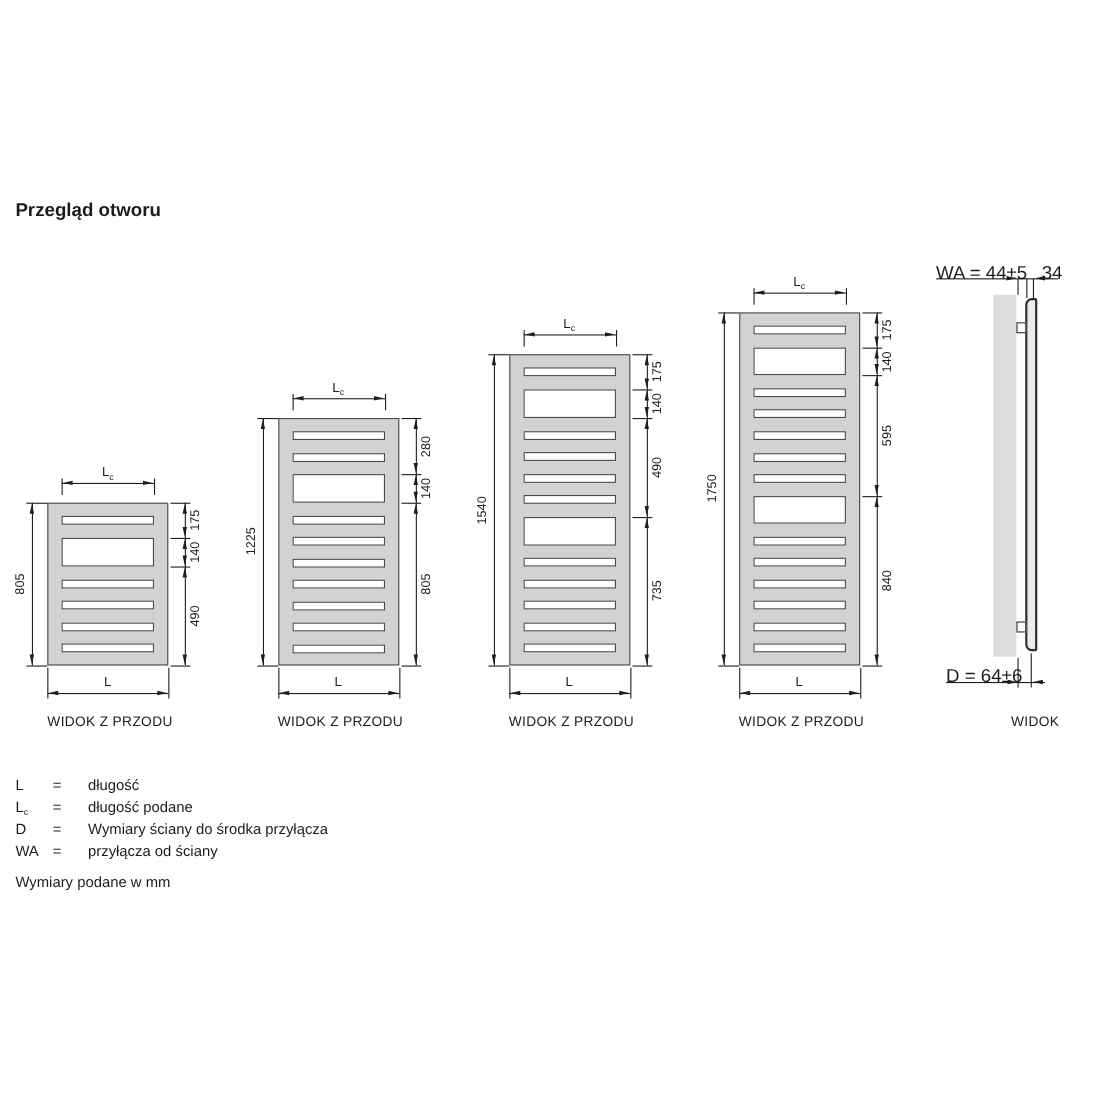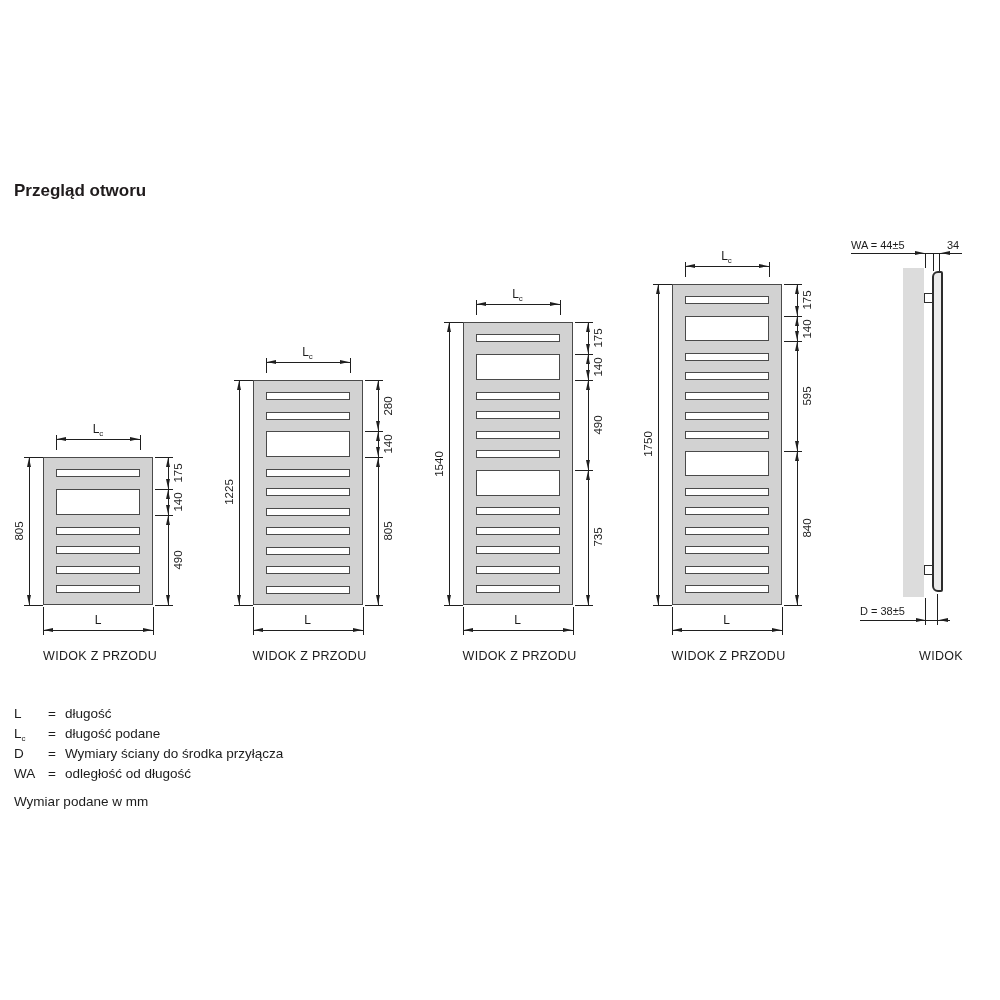--- a/index.html
+++ b/index.html
@@ -12,23 +12,23 @@
   .arr{position:absolute;width:0;height:0;}
   .rlab{position:absolute;transform:translate(-50%,-50%) rotate(-90deg);font-size:11.5px;
         white-space:nowrap;color:#1c1c1c;}
   .hlab{position:absolute;transform:translate(-50%,-50%);font-size:12px;white-space:nowrap;color:#1c1c1c;}
   .view-label{position:absolute;transform:translateX(-50%);font-size:12.5px;letter-spacing:0.3px;
         white-space:nowrap;color:#1c1c1c;top:649px;}
   .sub{font-size:8px;vertical-align:-3px;}
   .legend-row{position:absolute;font-size:13.5px;white-space:nowrap;}
   .leg-sym{position:absolute;left:0;}
   .leg-eq{position:absolute;left:34px;}
-  .leg-txt{position:absolute;left:51px;}
+  .leg-txt{position:absolute;left:66px;}
   .note{position:absolute;left:14px;top:794px;font-size:13.5px;}
-  .side-txt{position:absolute;font-size:11px;white-space:nowrap;color:#1c1c1c;}
+  .side-txt{position:absolute;font-size:17px;white-space:nowrap;color:#1c1c1c;}
   .wall{position:absolute;background:#dcdcdc;}
   .panel{position:absolute;background:#ebebeb;border:2px solid #2d2d2d;box-sizing:border-box;
          border-radius:6px 2px 2px 6px;}
   .bracket{position:absolute;background:#ffffff;border:1px solid #2d2d2d;box-sizing:border-box;}
 </style>
 </head>
 <body>
 
 <div id="stage">
   <div class="page-title">Przegląd otworu</div>
@@ -46,27 +46,27 @@
     <div class="arr" style="left:915px;top:251px;border-top:2.5px solid transparent;border-bottom:2.5px solid transparent;border-left:9px solid #1f1f1f;"></div>
     <div class="arr" style="left:941px;top:251px;border-top:2.5px solid transparent;border-bottom:2.5px solid transparent;border-right:9px solid #1f1f1f;"></div>
     <div class="side-txt" style="left:851px;top:239px;">WA = 44±5</div>
     <div class="side-txt" style="left:947px;top:239px;">34</div>
 
     <div class="ln" style="left:860px;top:620px;width:90px;height:1px;"></div>
     <div class="ln" style="left:925px;top:598px;width:1px;height:27px;"></div>
     <div class="ln" style="left:937px;top:594px;width:1px;height:31px;"></div>
     <div class="arr" style="left:916px;top:618px;border-top:2.5px solid transparent;border-bottom:2.5px solid transparent;border-left:9px solid #1f1f1f;"></div>
     <div class="arr" style="left:939px;top:618px;border-top:2.5px solid transparent;border-bottom:2.5px solid transparent;border-right:9px solid #1f1f1f;"></div>
-    <div class="side-txt" style="left:860px;top:605px;">D = 38±5</div>
+    <div class="side-txt" style="left:860px;top:605px;">D = 64±6</div>
 
     <div class="view-label" style="left:941px;">WIDOK</div>
   </div>
 
   <div id="legend"></div>
-  <div class="note">Wymiar podane w mm</div>
+  <div class="note">Wymiary podane w mm</div>
 
 <div class="body-rect" style="left: 43px; top: 457.121px; width: 110px; height: 147.879px;"></div>
     <div class="slot" style="left: 56px; top: 469.195px; width: 84px; height: 8px;"></div>
     <div class="slot" style="left: 56px; top: 489.269px; width: 84px; height: 25.718px;"></div>
     <div class="slot" style="left: 56px; top: 526.59px; width: 84px; height: 8px;"></div>
     <div class="slot" style="left: 56px; top: 546.192px; width: 84px; height: 8px;"></div>
     <div class="slot" style="left: 56px; top: 565.795px; width: 84px; height: 8px;"></div>
     <div class="slot" style="left: 56px; top: 585.397px; width: 84px; height: 8px;"></div>
     <div class="ln" style="left: 29px; top: 457.121px; width: 1px; height: 147.879px;"></div>
     <div class="ln" style="left: 24px; top: 457.121px; width: 19px; height: 1px;"></div>
@@ -258,15 +258,15 @@
       <span class="leg-txt">długość podane</span>
     </div>
     <div class="legend-row" style="left: 14px; top: 746px;">
       <span class="leg-sym">D</span>
       <span class="leg-eq">=</span>
       <span class="leg-txt">Wymiary ściany do środka przyłącza</span>
     </div>
     <div class="legend-row" style="left: 14px; top: 766px;">
       <span class="leg-sym">WA</span>
       <span class="leg-eq">=</span>
-      <span class="leg-txt">odległość od długość</span>
+      <span class="leg-txt">przyłącza od ściany</span>
     </div>
   </div>
 
 </body></html>

